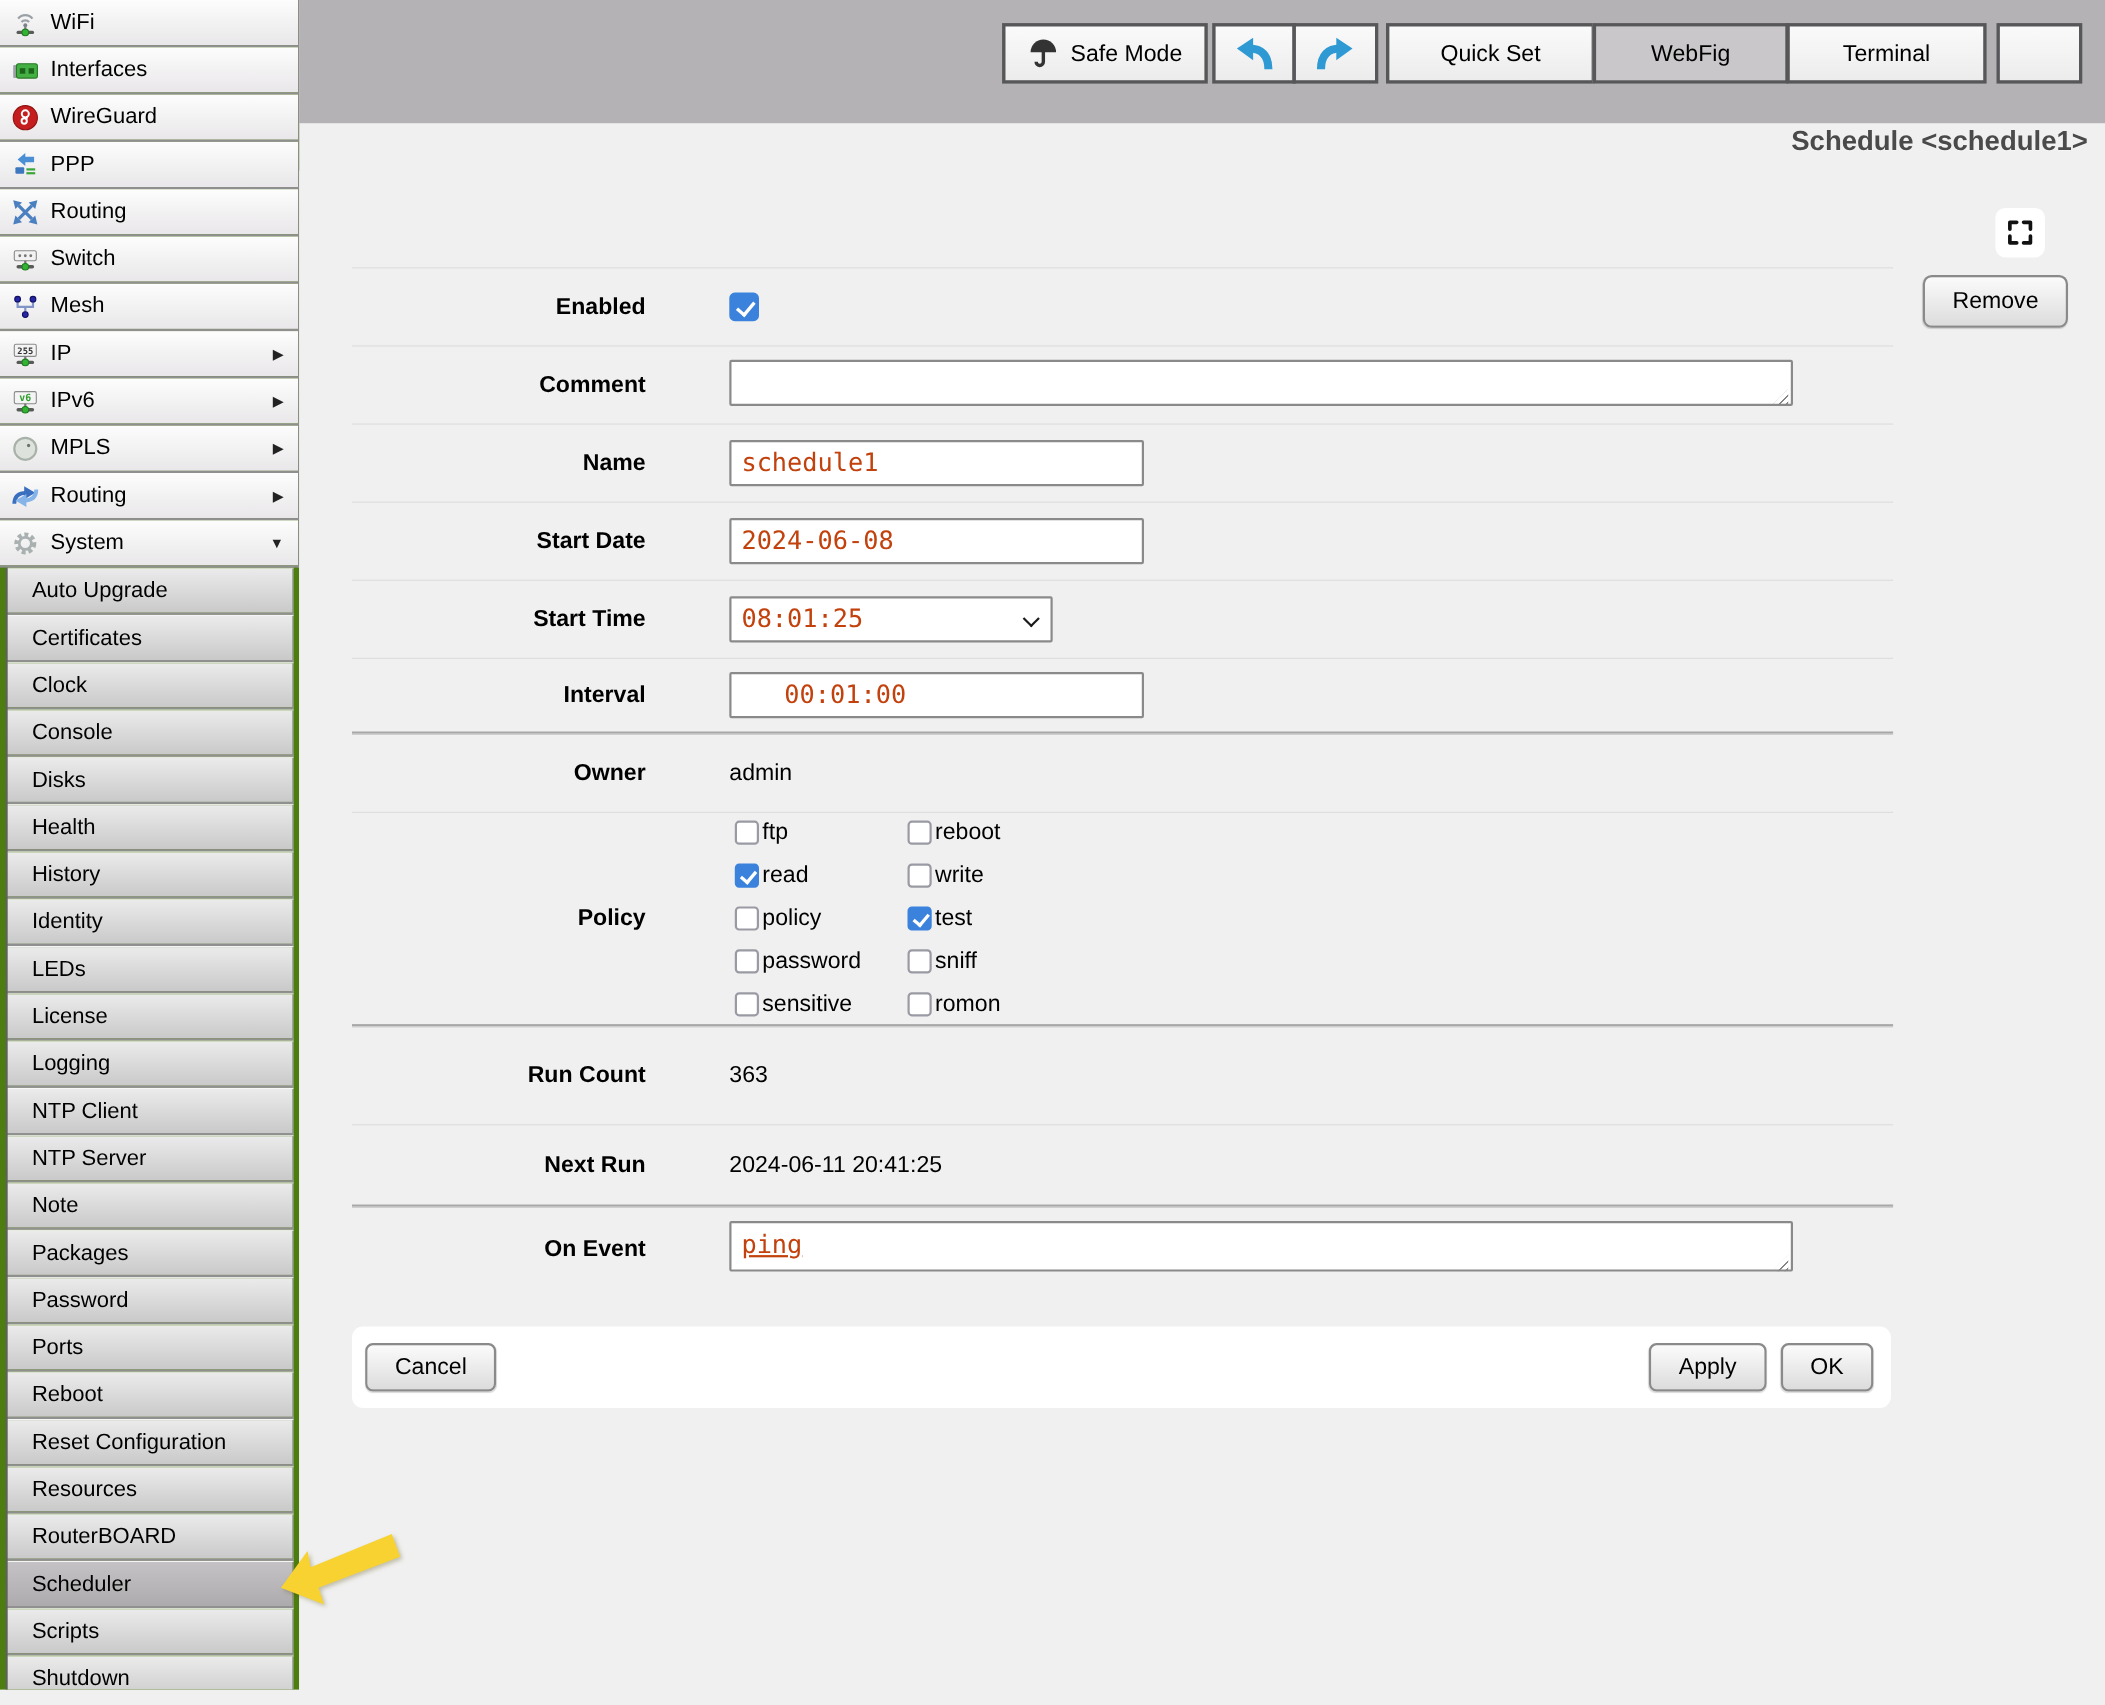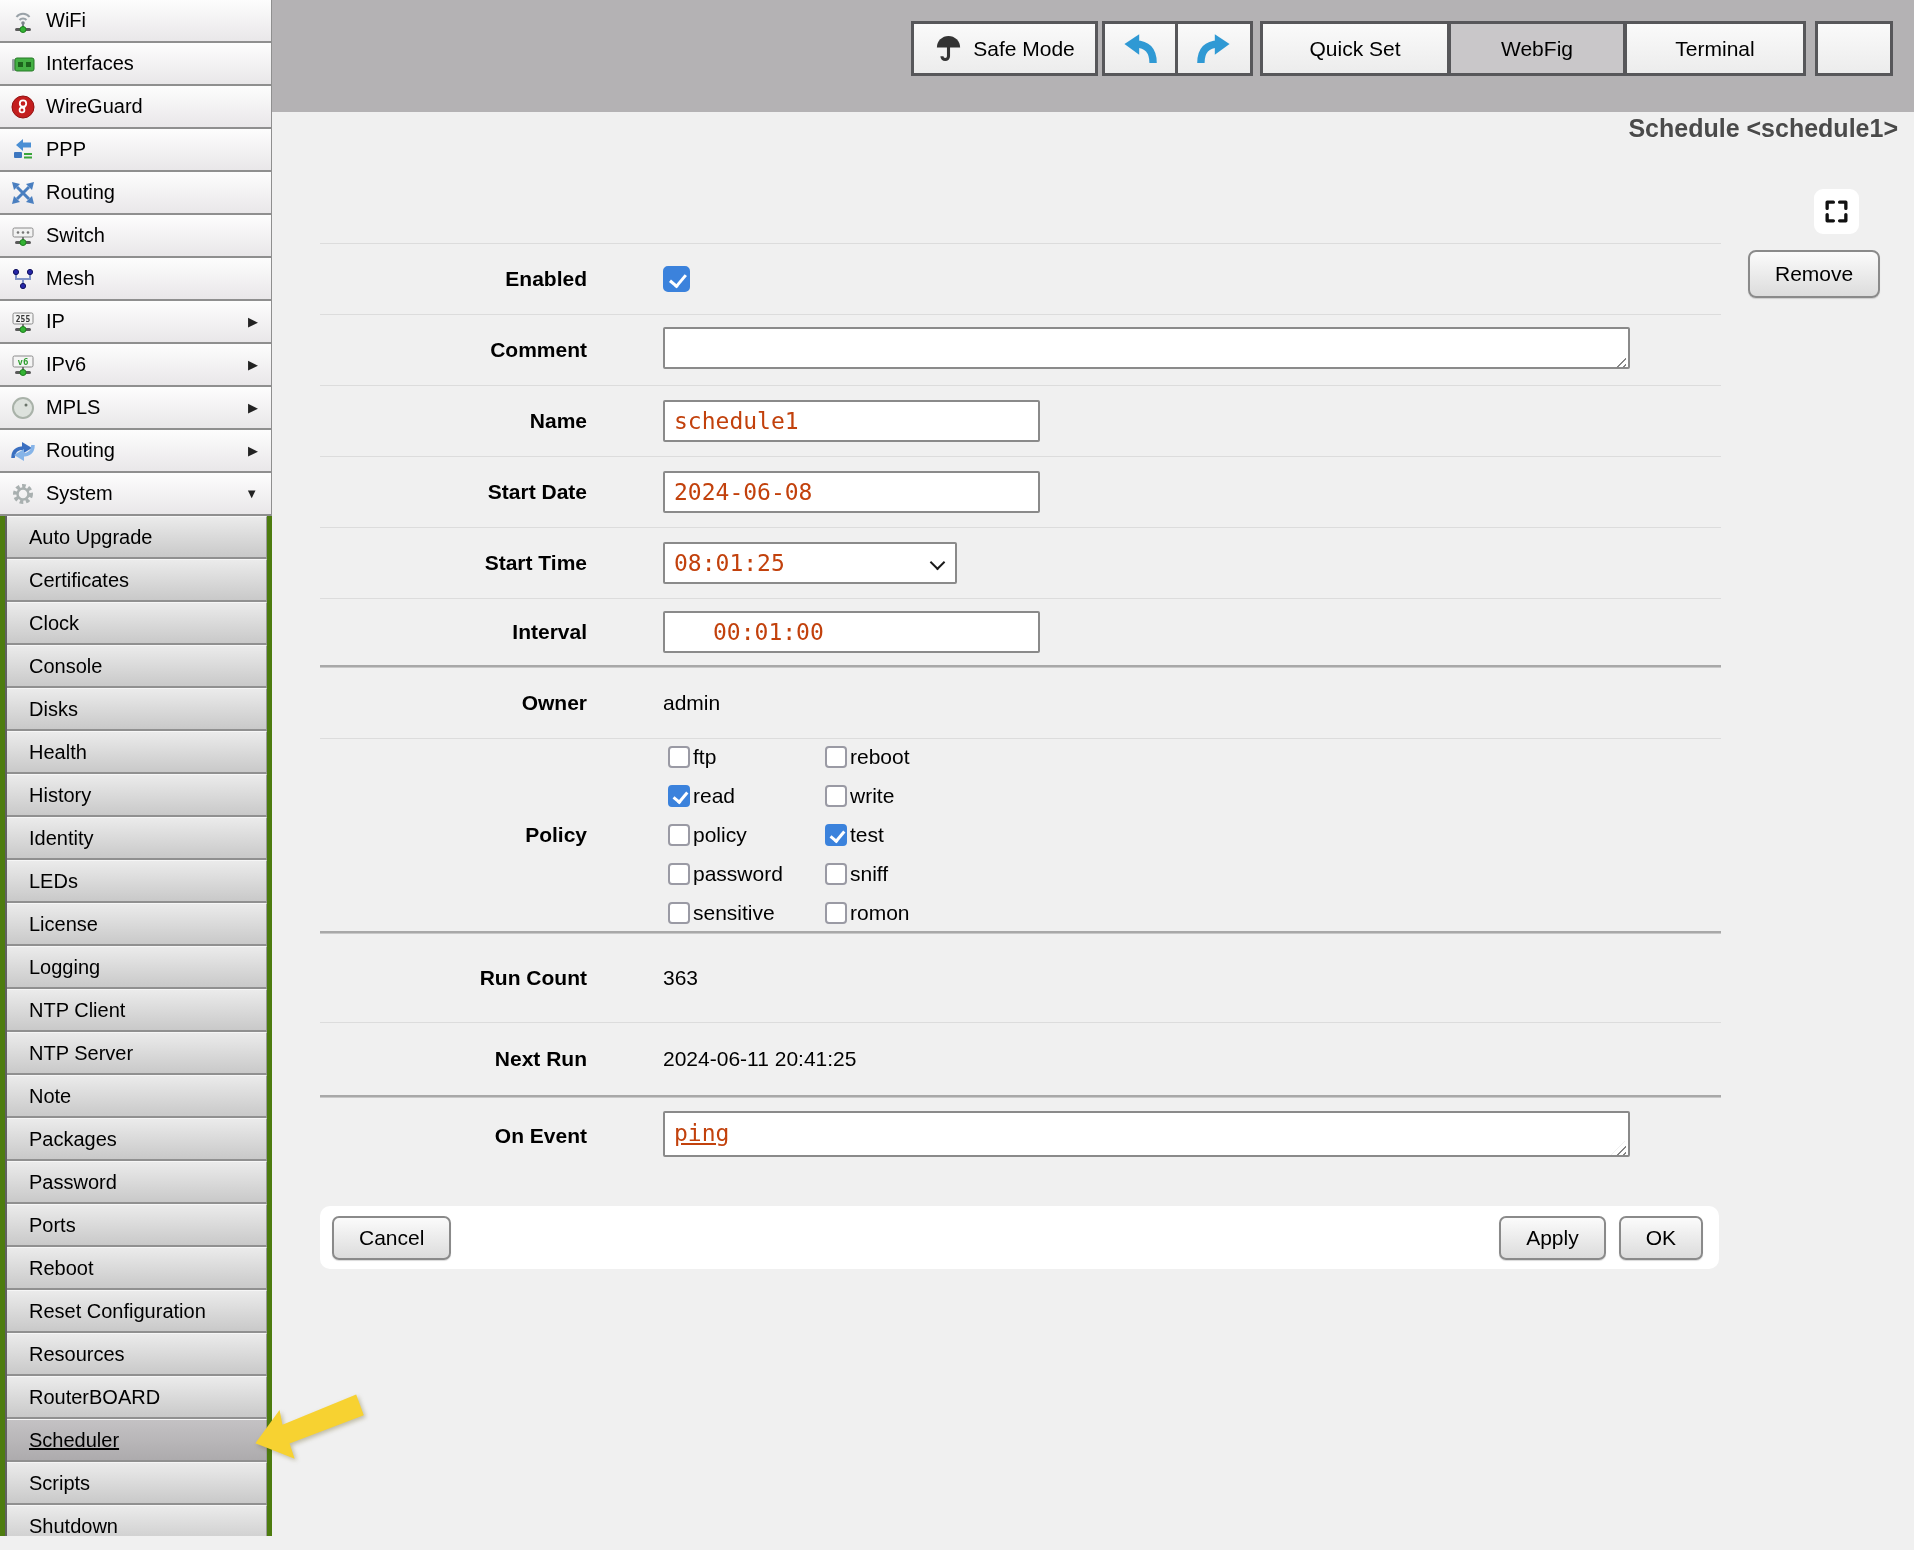--- a/index.html
+++ b/index.html
@@ -31,21 +31,21 @@
   .sitem .icon { width:26px; height:26px; margin:0 10px 0 10px; flex:none; }
   .sitem .icon svg { width:26px; height:26px; display:block; }
   .slabel { font-size:20px; }
   .sarrow { position:absolute; right:13px; font-size:13px; color:#222; }
   .submenu { border-left:2px solid #606060; margin-left:5px; width:262px; }
   .subitem {
     height:43px; display:flex; align-items:center; padding-left:22px; cursor:pointer;
     background:linear-gradient(#ebebeb,#c9c9c9); font-size:20px;
     border-bottom:2px solid #909090; border-top:1px solid #f6f6f6; border-right:1px solid #9a9a9a;
   }
-  .subitem.selected { background:linear-gradient(#c4c2c4,#adabad);text-decoration:underline; }
+  .subitem.selected { background:linear-gradient(#c4c2c4,#adabad); }
   
   #content { position:absolute; left:272px; top:155px; width:1642px; height:1395px; background:#f0f0f0; }
   #fullscreen-btn {
     position:absolute; left:1542px; top:34px; width:45px; height:45px; background:#fff;
     border:none; border-radius:9px; display:flex; align-items:center; justify-content:center; cursor:pointer;
   }
   .pbtn {
     height:44px; padding:0 25px; border:2px solid #8a8a8a; border-radius:7px;
     background:linear-gradient(#fbfbfb,#dcdcdc); font-size:21px;
     display:inline-flex; align-items:center; cursor:pointer; color:#000;
@@ -87,21 +87,21 @@
   .cb.checked { background:var(--accent,#3b82dc); border-color:var(--accent,#3b82dc); }
   .cb.checked::after {
     content:""; position:absolute; left:6px; top:2px; width:6px; height:11px;
     border-right:3px solid #fff; border-bottom:3px solid #fff; transform:rotate(40deg);
   }
   .cb.big.checked::after { left:8px; top:3px; width:7px; height:13px; }
   #policy-grid { display:grid; grid-template-columns:157px auto; padding-left:5px;text-align:right; }
   .polcell { display:flex; align-items:center; height:39px; gap:3px; font-size:21px; }
   
   #action-bar {
-    position:absolute; left:48px; top:1051px; width:1399px; height:63px; background:#fff;
+    position:absolute; left:48px; top:1051px; width:1399px; height:74px; background:#fff;
     border-radius:10px; display:flex; align-items:center;
   }
   #action-bar .spacer { flex:1; }
   #highlight-arrow { position:absolute; left:254px; top:1400px; overflow:visible; pointer-events:none;
     filter:drop-shadow(2px 2px 2px rgba(80,70,0,.30)); }
 </style>
 </head>
 <body>
 
 <div id="sidebar">

